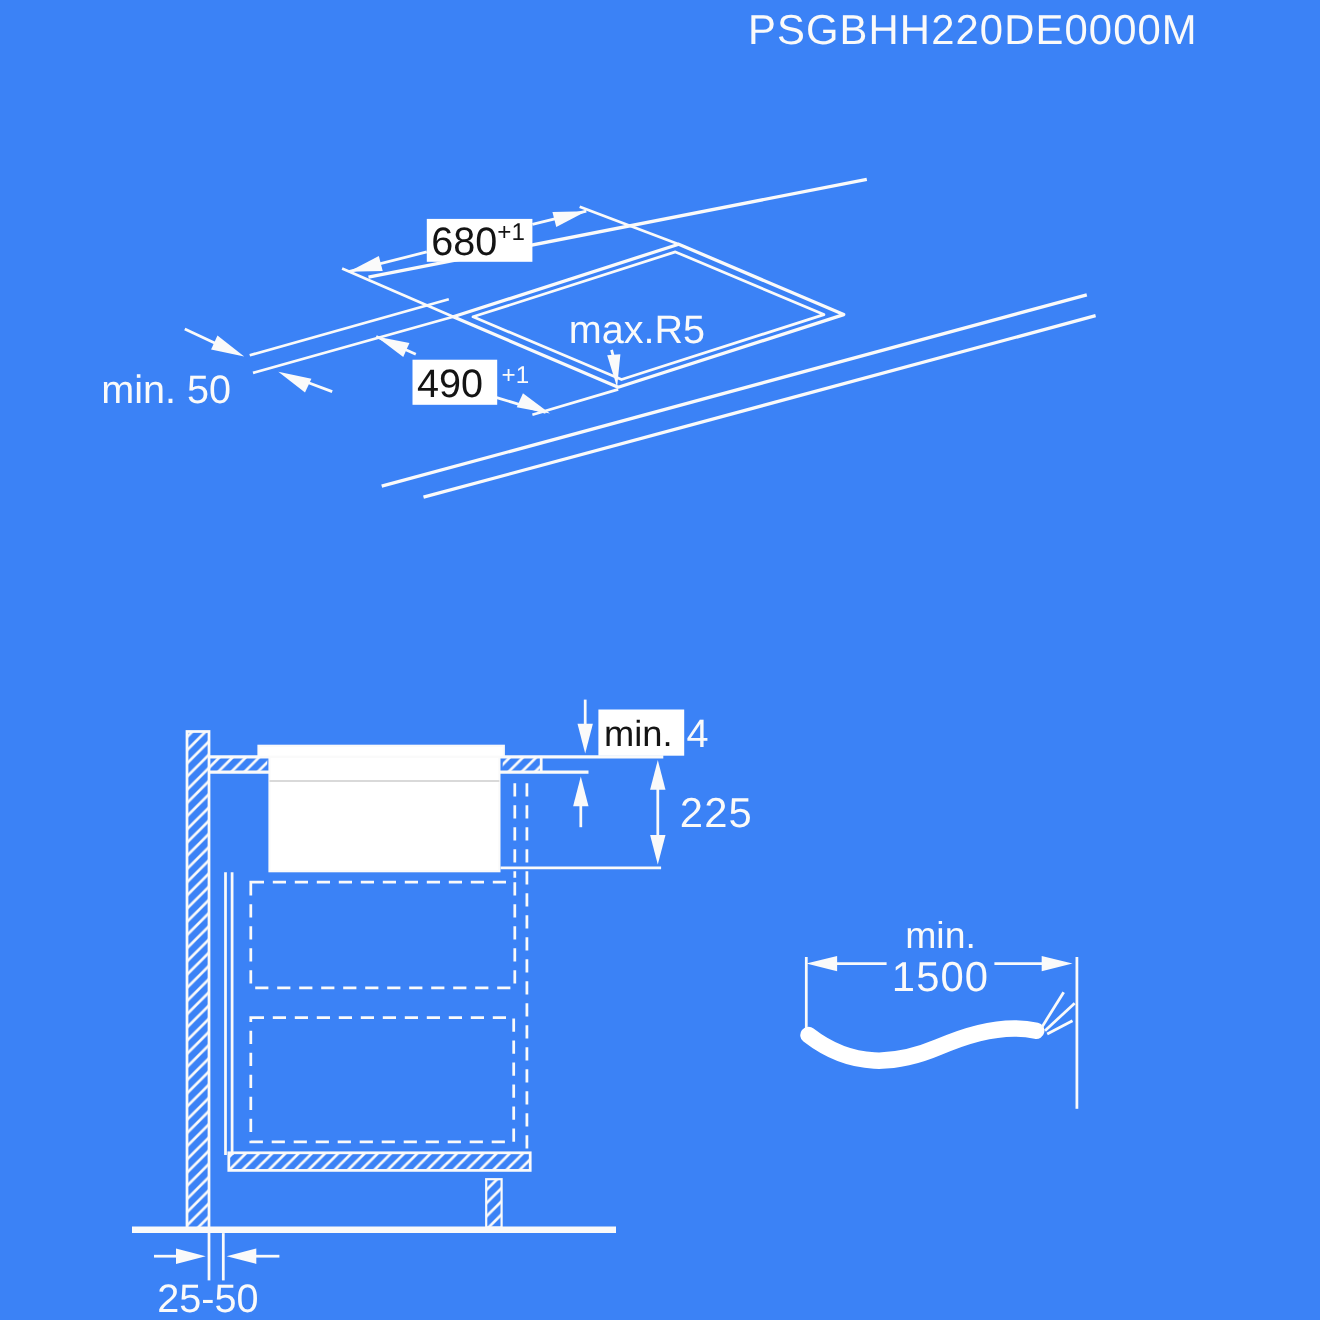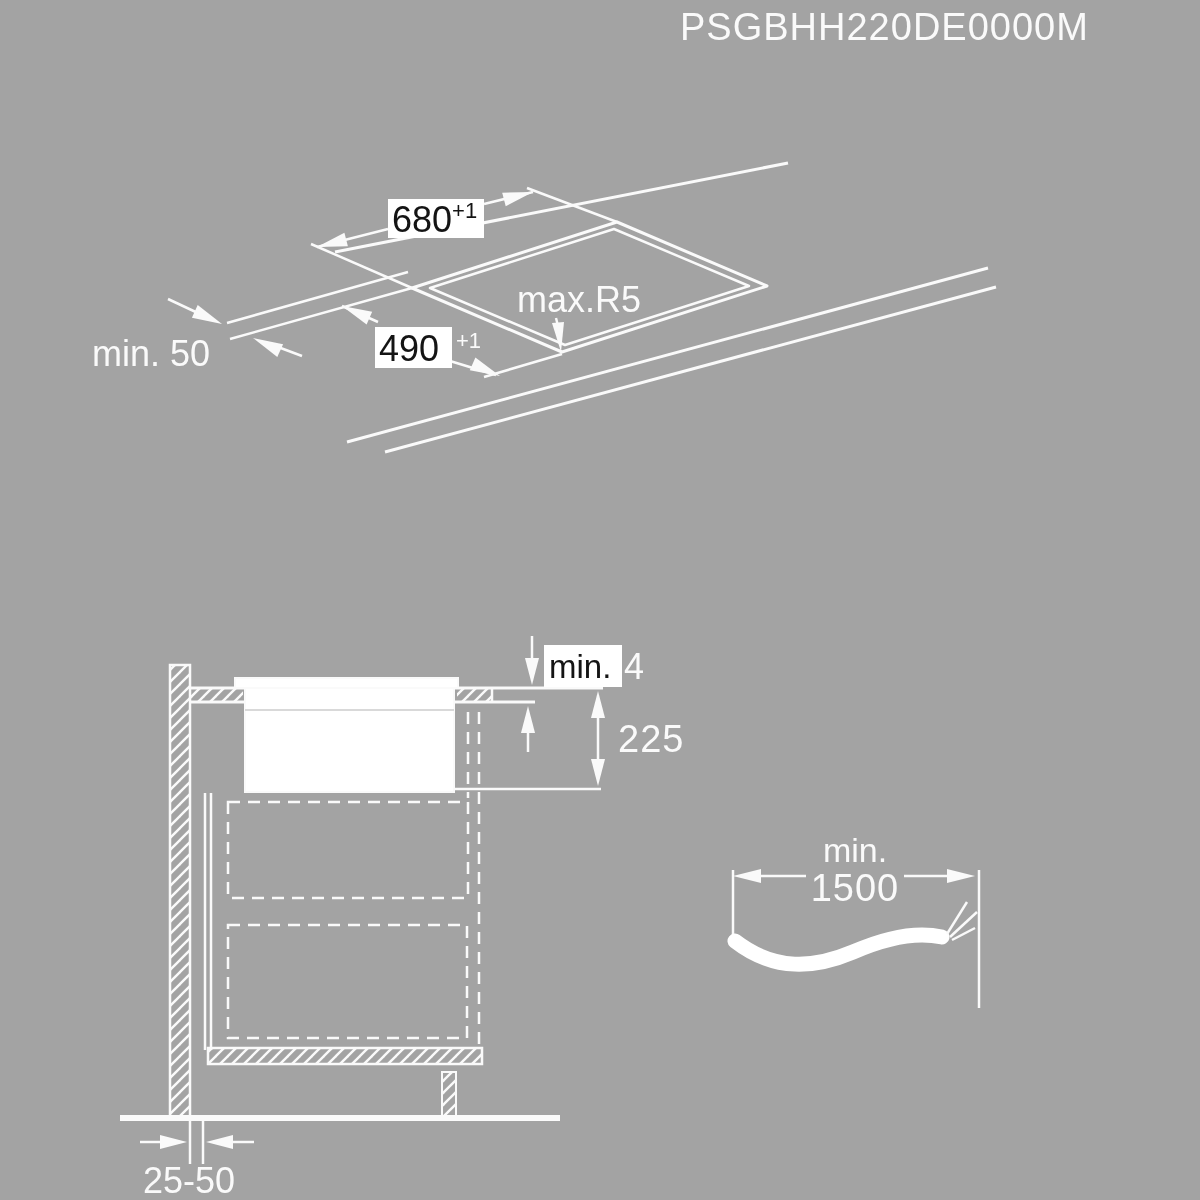--- a/index.html
+++ b/index.html
@@ -1,16 +1,16 @@
 <!DOCTYPE html>
 <html><head>
 <meta charset="utf-8">
 <style>
   html,body{margin:0;padding:0;background:#000;}
-  .stage{position:relative;width:1200px;height:1200px;background:#a3a3a3;overflow:hidden;}
+  .stage{position:relative;width:1200px;height:1200px;background:#3b82f6;overflow:hidden;}
   svg{display:block;}
   .ln{stroke:#fafafa;fill:none;stroke-width:3;stroke-linecap:butt;}
   .ln2{stroke:#fafafa;fill:none;stroke-width:2.5;}
   .lnthick{stroke:#fafafa;fill:none;stroke-width:6;}
   .dash{stroke:#fafafa;fill:none;stroke-width:2.5;stroke-dasharray:12 8;}
   .head{fill:#fafafa;stroke:none;}
   .whitefill{fill:#ffffff;stroke:#fafafa;stroke-width:2;}
   .innerline{stroke:#d9d9d9;fill:none;stroke-width:2;}
   .txt{fill:#fafafa;font-family:"Liberation Sans",sans-serif;font-size:36px;}
   .txtbig{fill:#fafafa;font-family:"Liberation Sans",sans-serif;font-size:38px;letter-spacing:1px;}

